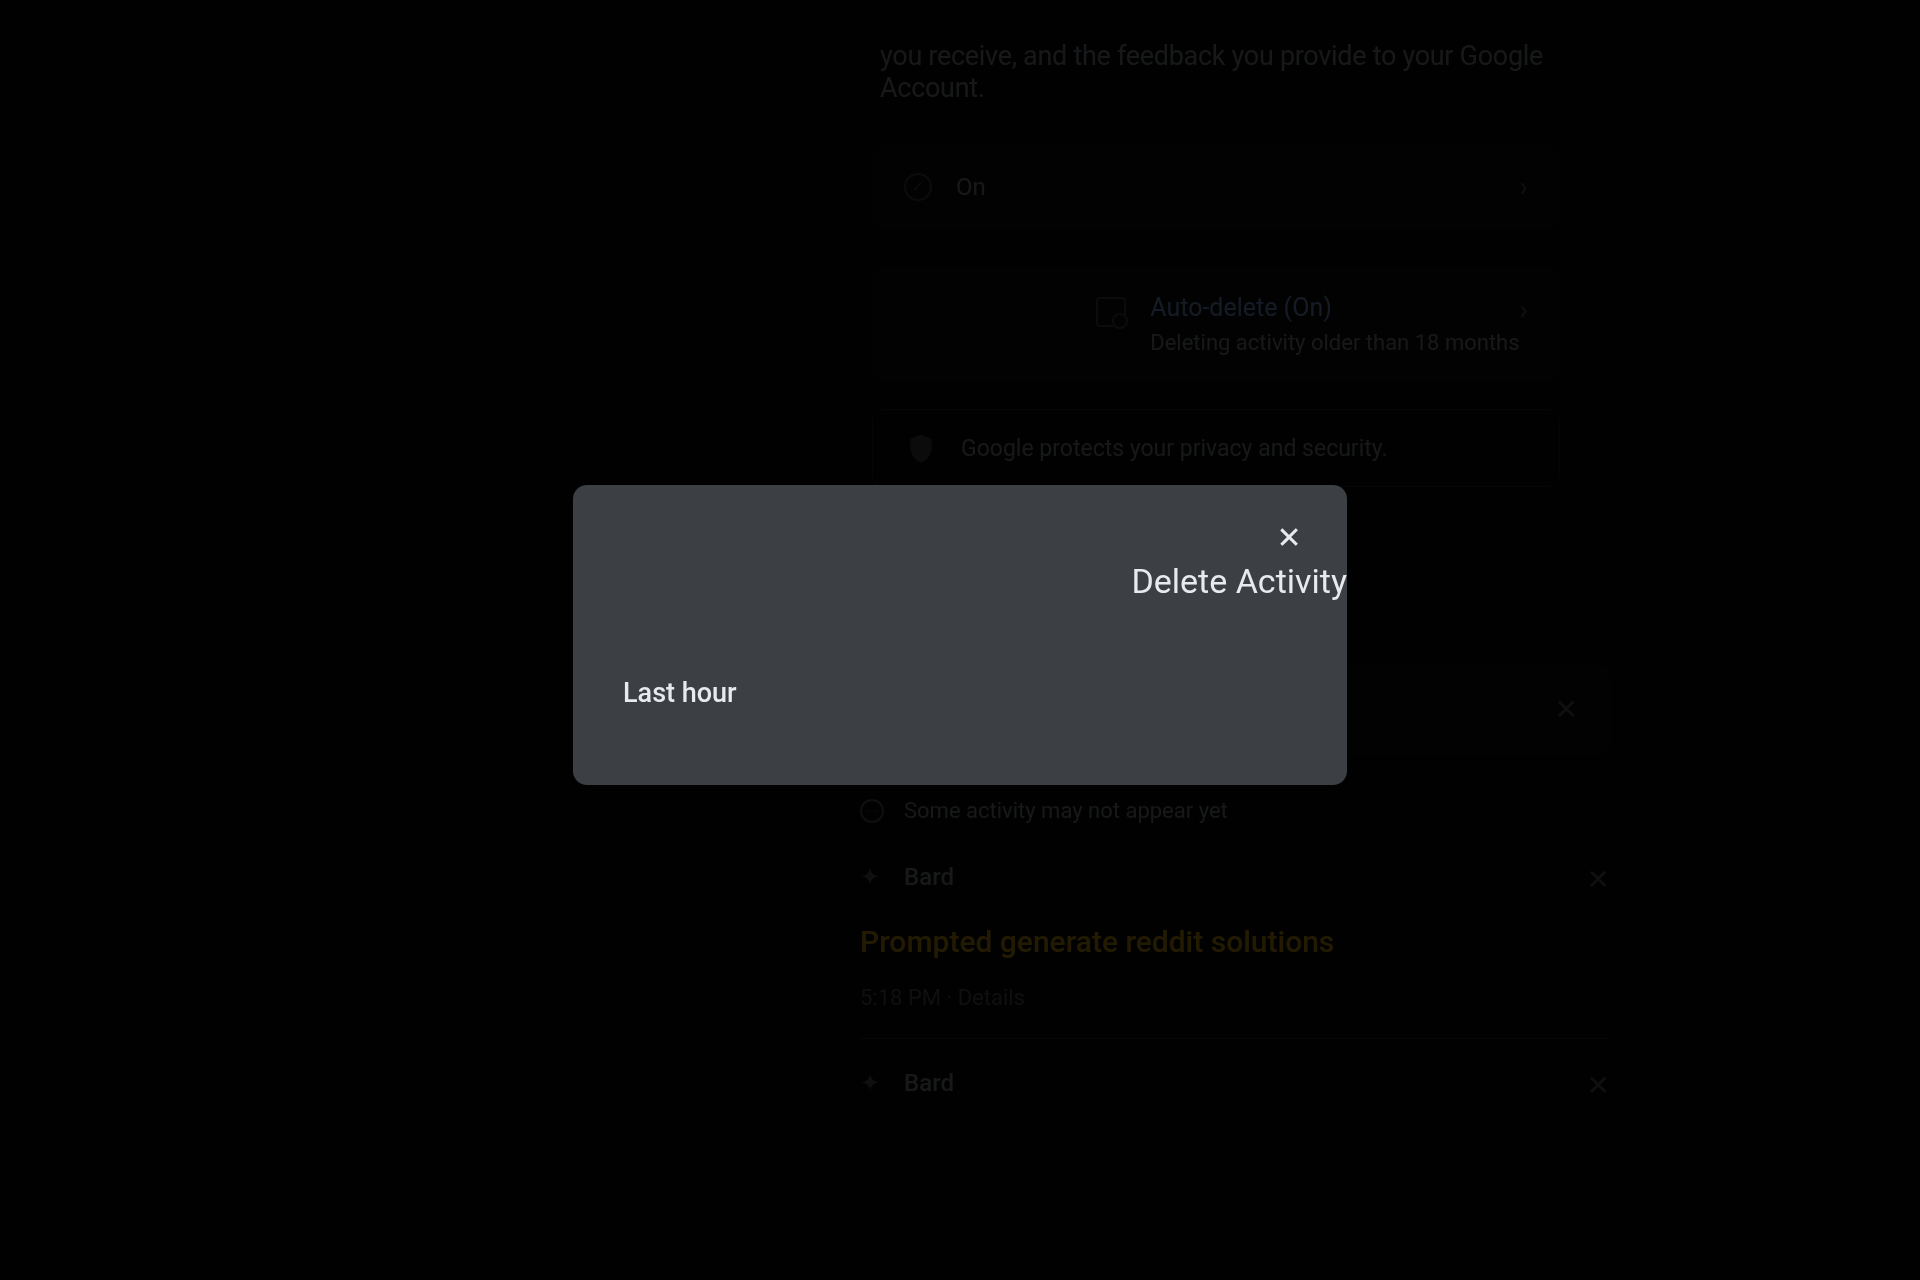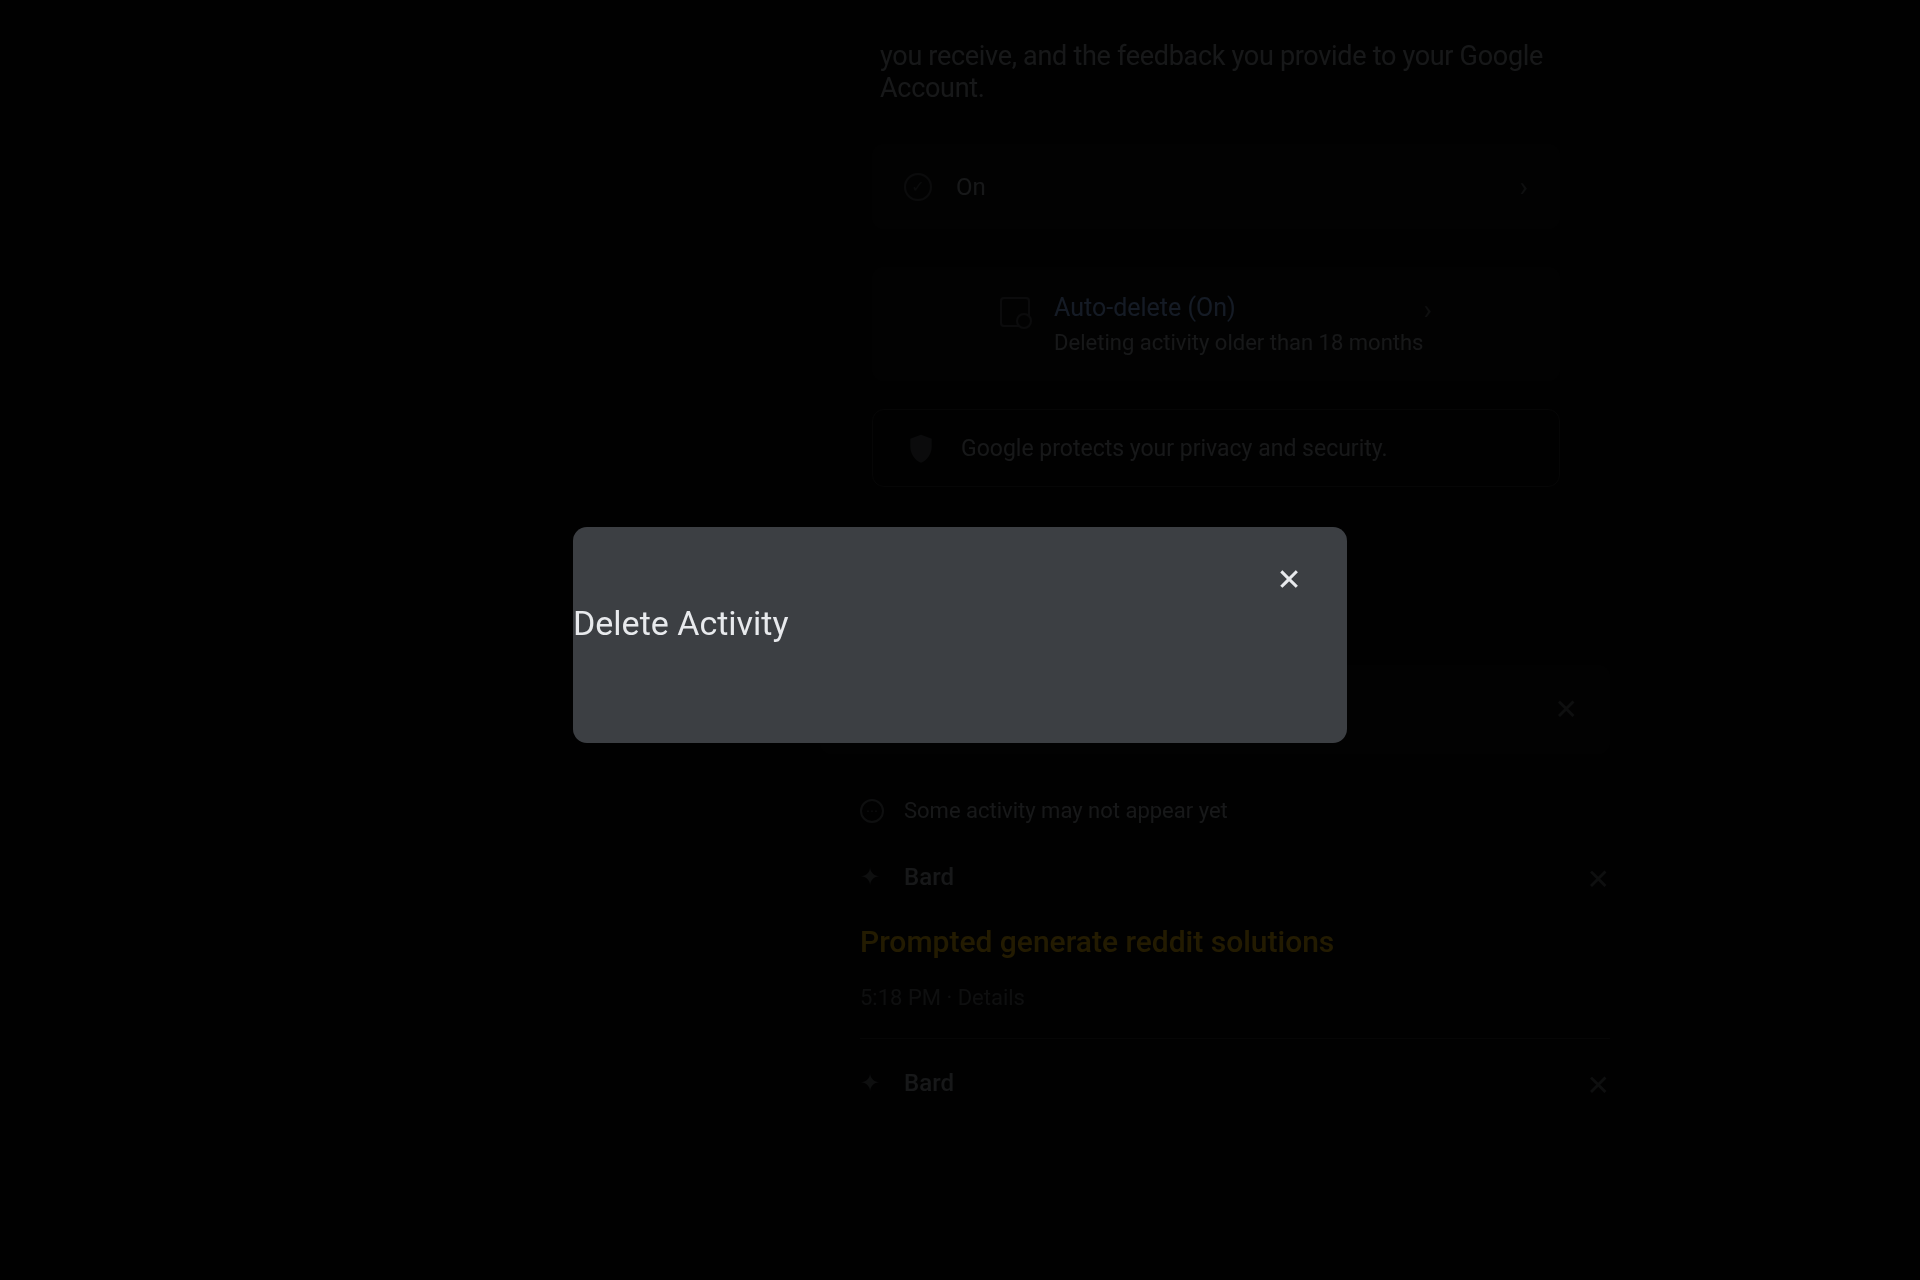--- a/index.html
+++ b/index.html
@@ -87,21 +87,21 @@
     }
 
     .auto-delete-card {
       background-color: #131313;
       border-radius: 12px;
       padding: 26px 32px;
       margin-left: 522px;
       margin-right: 10px;
       display: flex;
       align-items: flex-start;
-      justify-content: center;
+      justify-content: flex-end;
       margin-bottom: 28px;
     }
 
     .auto-delete-left {
       display: flex;
       align-items: flex-start;
       gap: 24px;
     }
 
     .calendar-icon {
@@ -319,21 +319,21 @@
       font-size: 30px;
       cursor: pointer;
       width: 40px;
       height: 40px;
       display: flex;
       align-items: center;
       justify-content: center;
     }
 
     .modal-title {
-      text-align: left;
+      text-align: right;
       font-size: 34px;
       color: #e8eaed;
       font-weight: 400;
       margin-bottom: 50px;
       margin-top: 36px;
     }
 
     .modal-option {
       padding: 26px 50px;
       display: flex;
@@ -428,14 +428,17 @@
         <span class="close-x">✕</span>
       </div>
     </div>
   </div>
 </div>
 
 <div class="modal-overlay">
   <div class="modal">
     <div class="modal-close">✕</div>
     <h2 class="modal-title">Delete Activity</h2>
+    <div class="modal-option">
+      <span class="modal-option-text">Last hour</span>
+    </div>
   </div>
 </div>
 
 </body></html>

